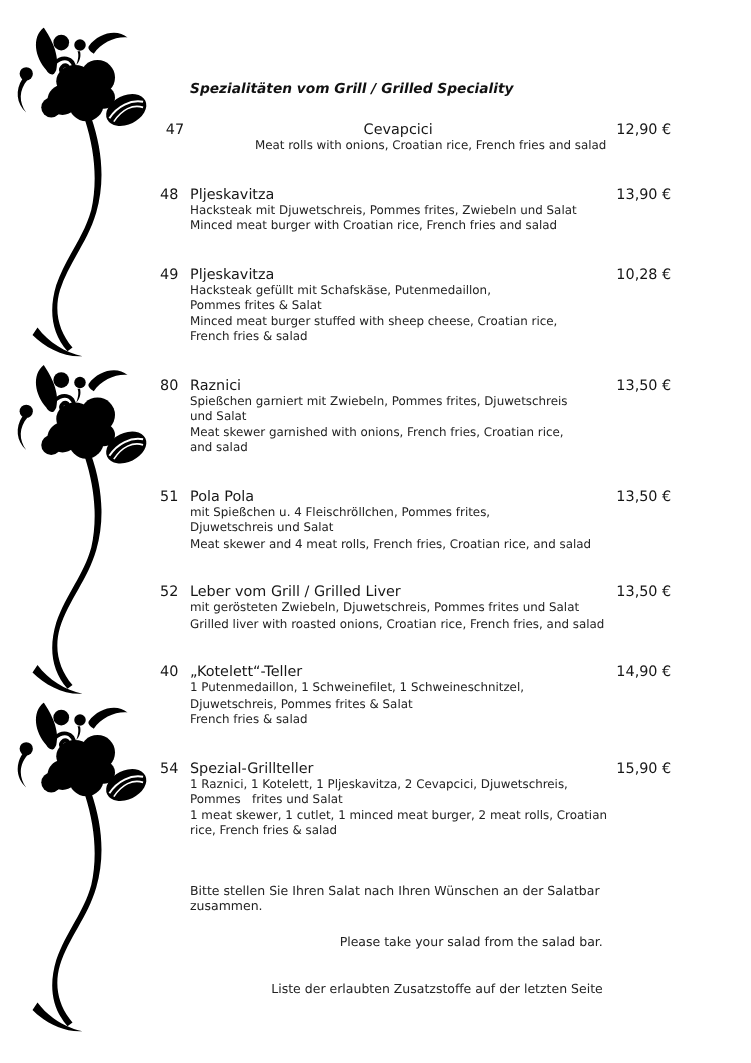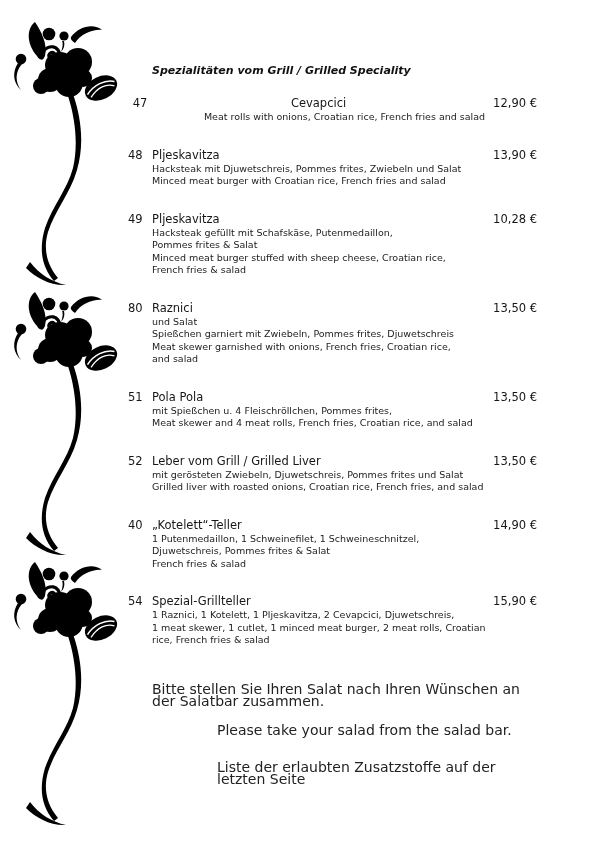--- a/index.html
+++ b/index.html
@@ -51,23 +51,23 @@
   .item-number { width: 24px; flex: none; }
   .item-name { flex: 1 1 auto; padding-right: 8px; }
   .item-price { margin-left: auto; flex: none; white-space: nowrap; }
   .item-desc {
     padding-left: 24px;
     font-size: 9.5px;
     line-height: 12.5px;
     color: #222222;
   }
   .desc-line { white-space: pre-wrap; }
-  .notes { font-size: 14px; line-height: 12px; color: #222222; }
+  .notes { font-size: 10px; line-height: 12px; color: #222222; }
   .note-salad-de { margin-top: 36px; padding-left: 24px; }
-  .note-salad-en { margin-top: 17px; padding-left: 89px; }
+  .note-salad-en { margin-top: 17px; padding-left: 89px; text-align: center; }
   .note-additives { margin-top: 25px; padding-left: 89px; }
 </style>
 </head>
 <body>
 
 <svg width="0" height="0" style="position:absolute" aria-hidden="true">
   <defs>
     <symbol id="floral" viewBox="0 0 130 272">
       <g fill="#000000">
 
@@ -158,35 +158,36 @@
           </div>
   </div>
 
   <div class="menu-item">
     <div class="item-header">
       <span class="item-number">80</span>
       <span class="item-name">Raznici</span>
       <span class="item-price">13,50 €</span>
     </div>
     <div class="item-desc">
+            <div class="desc-line">Spießchen garniert mit Zwiebeln, Pommes frites, Djuwetschreis</div>
             <div class="desc-line">und Salat</div>
-            <div class="desc-line">Spießchen garniert mit Zwiebeln, Pommes frites, Djuwetschreis</div>
             <div class="desc-line">Meat skewer garnished with onions, French fries, Croatian rice,</div>
             <div class="desc-line">and salad</div>
           </div>
   </div>
 
   <div class="menu-item">
     <div class="item-header">
       <span class="item-number">51</span>
       <span class="item-name">Pola Pola</span>
       <span class="item-price">13,50 €</span>
     </div>
     <div class="item-desc">
             <div class="desc-line">mit Spießchen u. 4 Fleischröllchen, Pommes frites,</div>
+            <div class="desc-line">Djuwetschreis und Salat</div>
             <div class="desc-line">Meat skewer and 4 meat rolls, French fries, Croatian rice, and salad</div>
           </div>
   </div>
 
   <div class="menu-item">
     <div class="item-header">
       <span class="item-number">52</span>
       <span class="item-name">Leber vom Grill / Grilled Liver</span>
       <span class="item-price">13,50 €</span>
     </div>
@@ -210,20 +211,21 @@
   </div>
 
   <div class="menu-item">
     <div class="item-header">
       <span class="item-number">54</span>
       <span class="item-name">Spezial-Grillteller</span>
       <span class="item-price">15,90 €</span>
     </div>
     <div class="item-desc">
             <div class="desc-line">1 Raznici, 1 Kotelett, 1 Pljeskavitza, 2 Cevapcici, Djuwetschreis,</div>
+            <div class="desc-line">Pommes   frites und Salat</div>
             <div class="desc-line">1 meat skewer, 1 cutlet, 1 minced meat burger, 2 meat rolls, Croatian</div>
             <div class="desc-line">rice, French fries &amp; salad</div>
           </div>
   </div>
 </div>
 
     <div class="notes">
       <div class="note-salad-de">Bitte stellen Sie Ihren Salat nach Ihren Wünschen an der Salatbar zusammen.</div>
       <div class="note-salad-en">Please take your salad from the salad bar.</div>
       <div class="note-additives">Liste der erlaubten Zusatzstoffe auf der letzten Seite</div>

